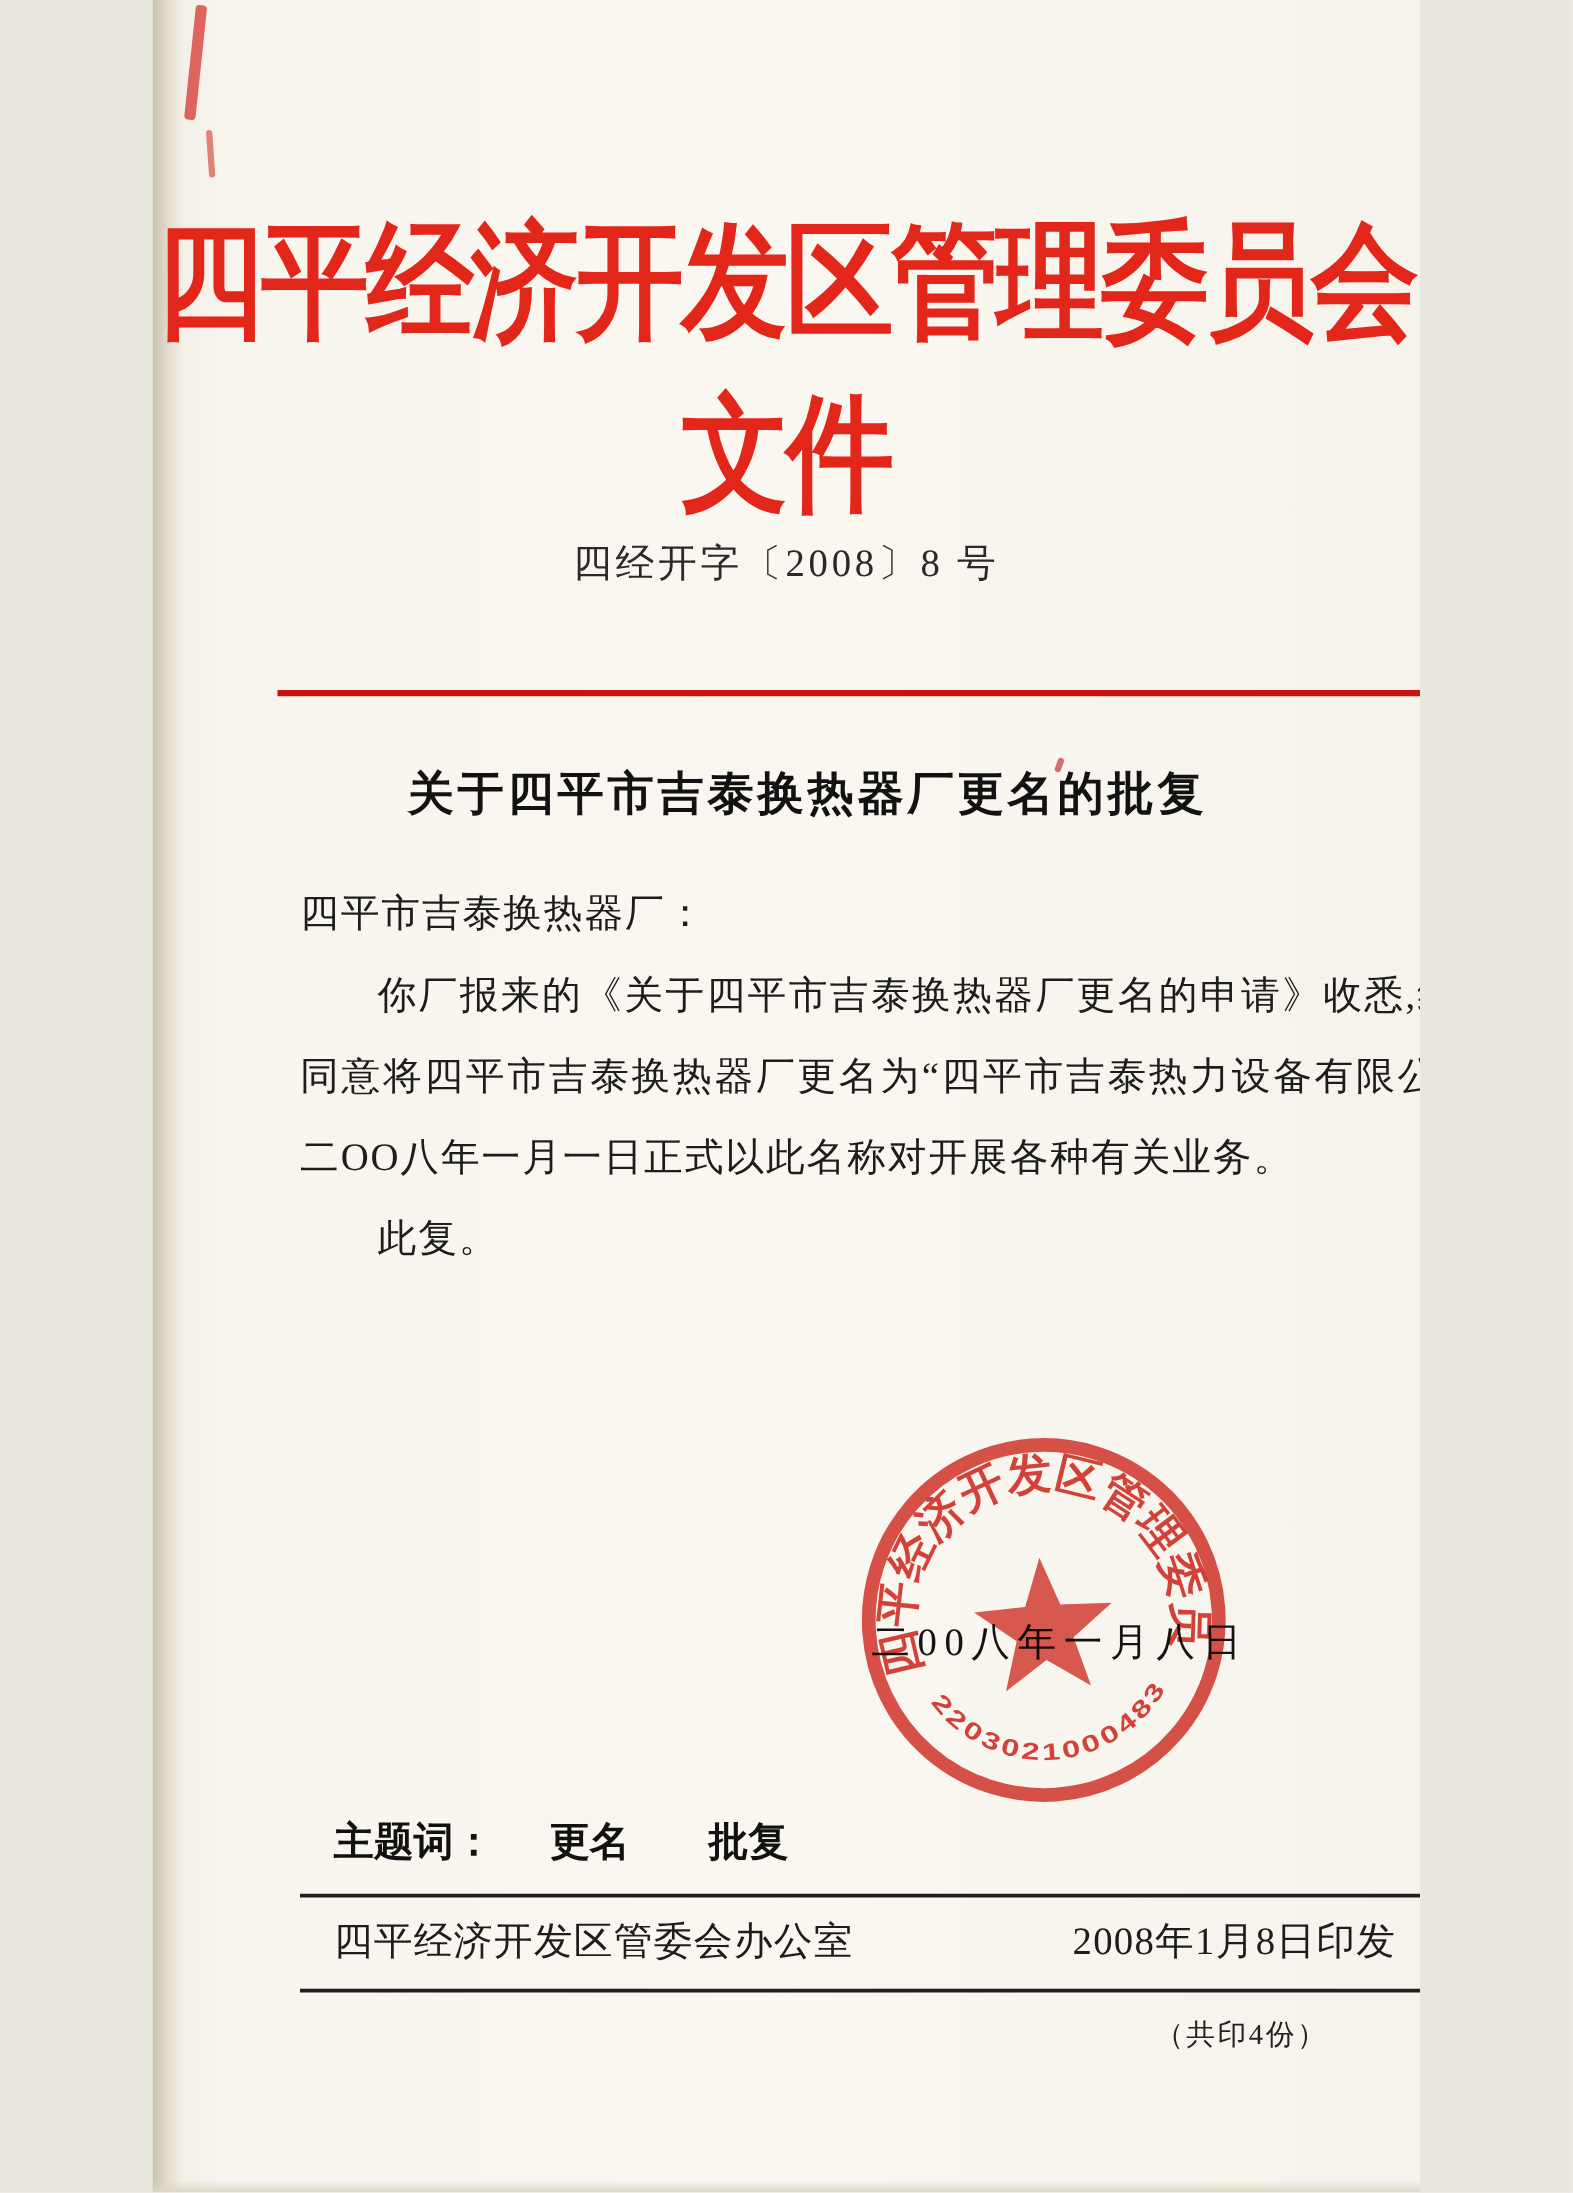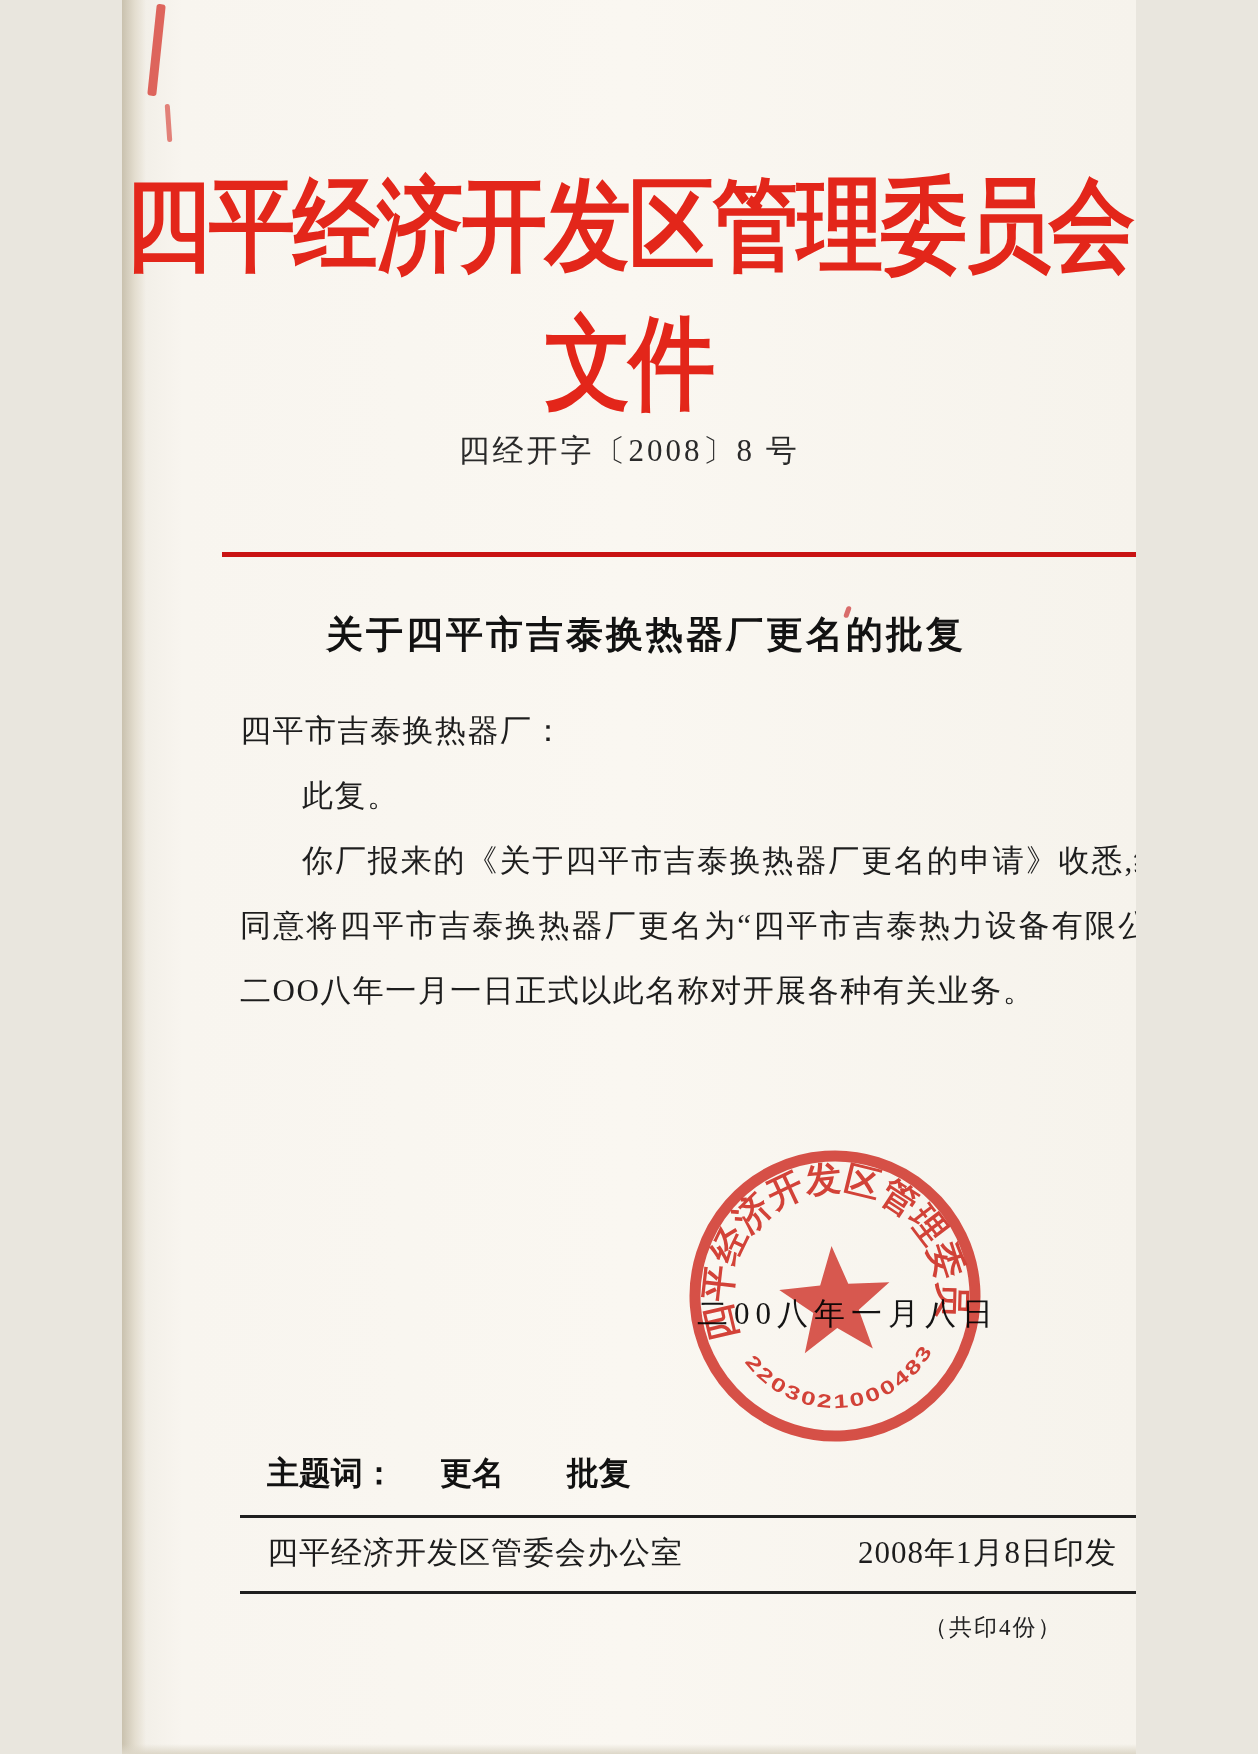--- a/index.html
+++ b/index.html
@@ -96,22 +96,22 @@
   <h1 class="header-title">四平经济开发区管理委员会文件</h1>
 
   <div class="doc-number">四经开字〔2008〕8 号</div>
 
   <div class="red-rule"></div>
 
   <h2 class="doc-title">关于四平市吉泰换热器厂更名的批复</h2>
 
   <div class="body-block">
     <p class="salutation">四平市吉泰换热器厂：</p>
+    <p class="indent">你厂报来的《关于四平市吉泰换热器厂更名的申请》收悉,经研究,同意将四平市吉泰换热器厂更名为“四平市吉泰热力设备有限公司”,从二OO八年一月一日正式以此名称对开展各种有关业务。</p>
     <p class="indent">此复。</p>
-    <p class="indent">你厂报来的《关于四平市吉泰换热器厂更名的申请》收悉,经研究,同意将四平市吉泰换热器厂更名为“四平市吉泰热力设备有限公司”,从二OO八年一月一日正式以此名称对开展各种有关业务。</p>
   </div>
 
   <div class="date-line">二00八年一月八日</div>
 
   <div class="seal">
     <svg width="300" height="300" viewBox="0 0 300 300">
       <defs>
         <path id="arcTop" d="M 51.3 185.9 A 105 105 0 1 1 248.7 185.9" fill="none"></path>
         <path id="arcBottom" d="M 53 206 A 112 112 0 0 0 247 206" fill="none"></path>
       </defs>

